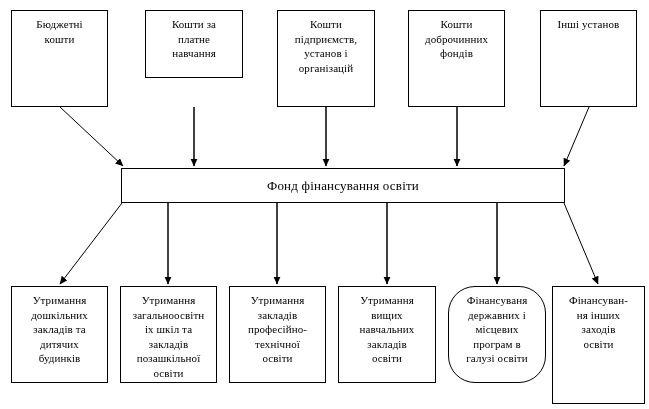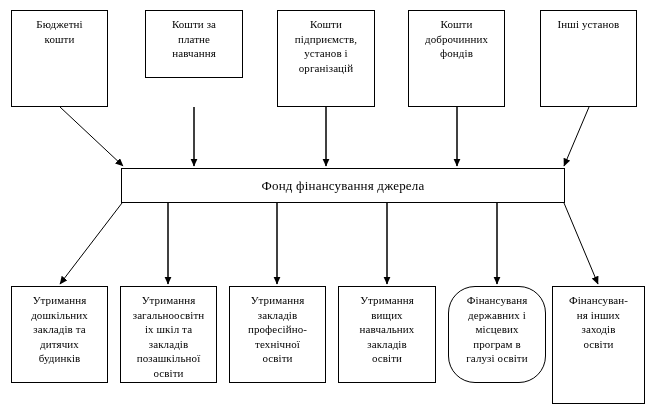--- a/index.html
+++ b/index.html
@@ -109,21 +109,21 @@
         <span class="node-label">Кошти
 доброчинних
 фондів</span>
       </div>
       <div class="node-box" style="left: 540px; top: 10px; width: 97px; height: 97px;">
         <span class="node-label">Інші установ</span>
       </div>
     </div>
 
   <div class="center-bar" id="center-node" style="left: 121px; top: 168px; width: 444px; height: 35px;">
-    <span class="node-label">Фонд фінансування джерела</span>
+    <span class="node-label">Фонд фінансування освіти</span>
   </div>
 
   <div id="expenditure-nodes">
       <div class="node-box" style="left: 11px; top: 286px; width: 97px; height: 97px;">
         <span class="node-label">Утримання
 дошкільних
 закладів та
 дитячих
 будинків</span>
       </div>

